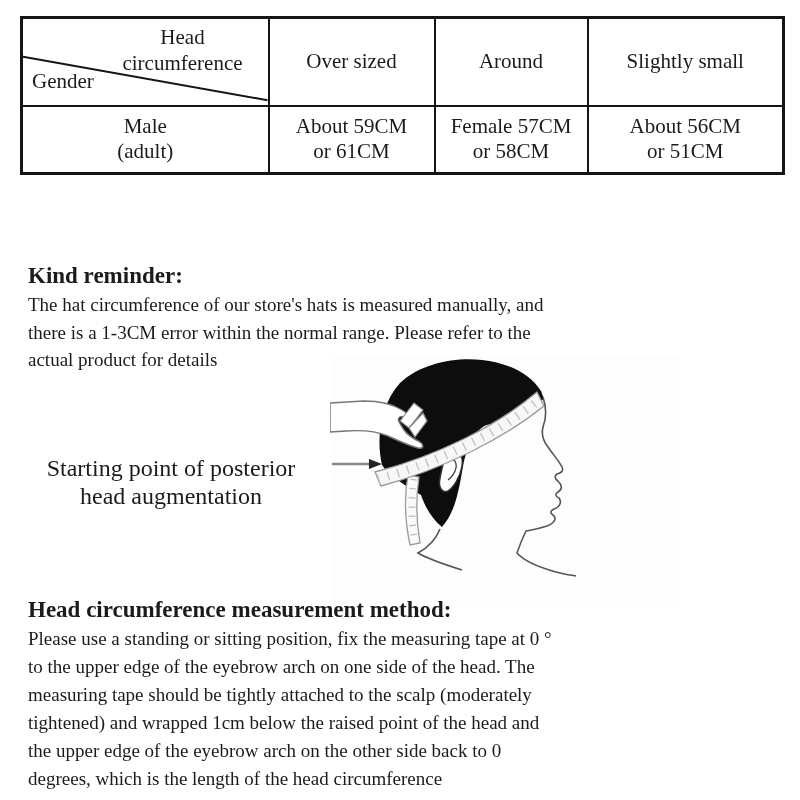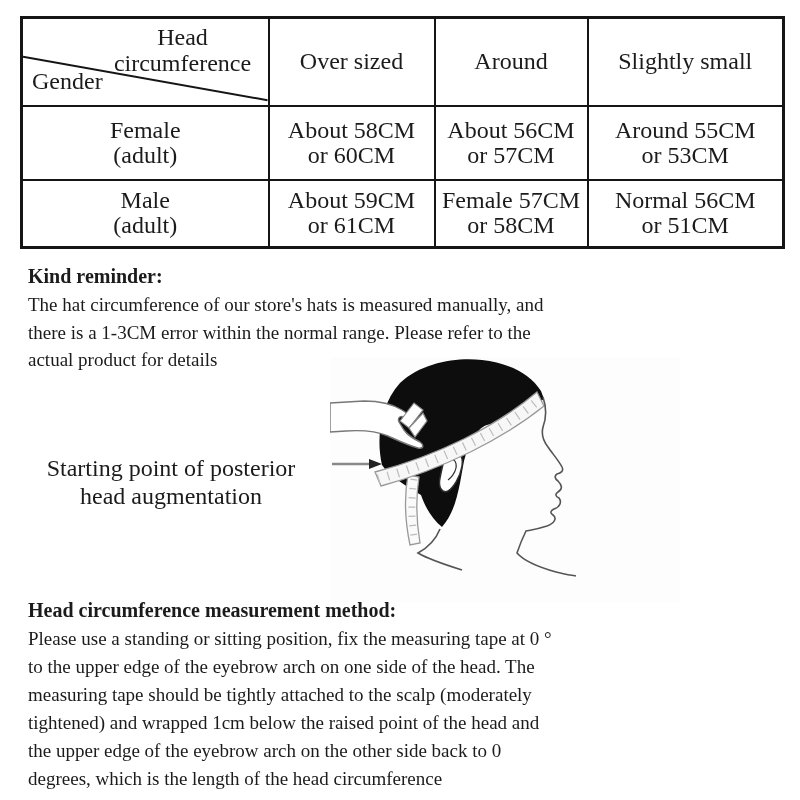--- a/index.html
+++ b/index.html
@@ -10,34 +10,34 @@
   .pre{white-space:pre-line;}
 
   
   table.size-table{
     position:absolute;left:20px;top:16px;width:762px;
     border-collapse:collapse;table-layout:fixed;
     border:3px solid #151515;
   }
   table.size-table td{
     border:2px solid #151515;text-align:center;vertical-align:middle;
-    font-size:24px;line-height:25px;padding:2px;
+    font-size:21px;line-height:25px;padding:2px;
   }
   tr.r-head{height:88px;}
   tr.r-female{height:74px;}
   tr.r-male{height:68px;}
   td.corner-cell{position:relative;padding:0;}
   .diag{position:absolute;left:0;top:0;width:100%;height:100%;display:block;}
   .corner-top{position:absolute;top:5px;right:5px;width:160px;text-align:center;line-height:26px;}
   .corner-bottom{position:absolute;bottom:11px;left:9px;}
 
   
   .kind-reminder{position:absolute;left:28px;top:261px;width:766px;}
   .method{position:absolute;left:28px;top:595px;width:770px;}
-  .block-heading{font-weight:bold;font-size:20px;line-height:30px;}
+  .block-heading{font-weight:bold;font-size:23px;line-height:30px;}
   .block-body{font-size:19px;line-height:27.5px;}
 
   
   .label-left{position:absolute;left:20px;top:454px;width:302px;text-align:center;
     font-size:24px;line-height:28px;}
   .label-right{position:absolute;left:550px;top:376px;width:128px;text-align:center;
     font-size:24px;line-height:27px;}
   .illustration{position:absolute;left:330px;top:357px;width:350px;height:245px;}
 </style>
 </head>
@@ -59,38 +59,28 @@
             <line x1="0" y1="44" x2="100" y2="95" stroke="#151515" stroke-width="2" vector-effect="non-scaling-stroke"></line>
           </svg>
           <div class="corner-top pre">Head
 circumference</div>
           <div class="corner-bottom">Gender</div>
         </td>
         <td>Over sized</td>
         <td>Around</td>
         <td>Slightly small</td>
       </tr>
-      <tr class="r-female">
-        <td class="pre">Female
-(adult)</td>
-        <td class="pre">About 58CM
-or 60CM</td>
-        <td class="pre">About 56CM
-or 57CM</td>
-        <td class="pre">Around 55CM
-or 53CM</td>
-      </tr>
       <tr class="r-male">
         <td class="pre">Male
 (adult)</td>
         <td class="pre">About 59CM
 or 61CM</td>
         <td class="pre">Female 57CM
 or 58CM</td>
-        <td class="pre">Normal 56CM
+        <td class="pre">About 56CM
 or 51CM</td>
       </tr>
     </tbody>
   </table>
 
   <div class="kind-reminder">
     <div class="block-heading">Kind reminder:</div>
     <div class="block-body pre">The hat circumference of our store's hats is measured manually, and
 there is a 1-3CM error within the normal range. Please refer to the
 actual product for details</div>

